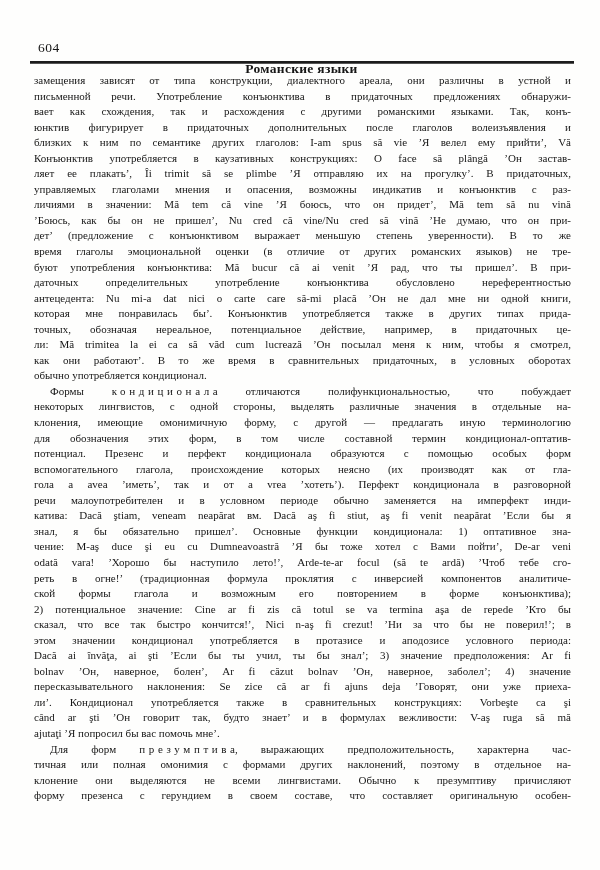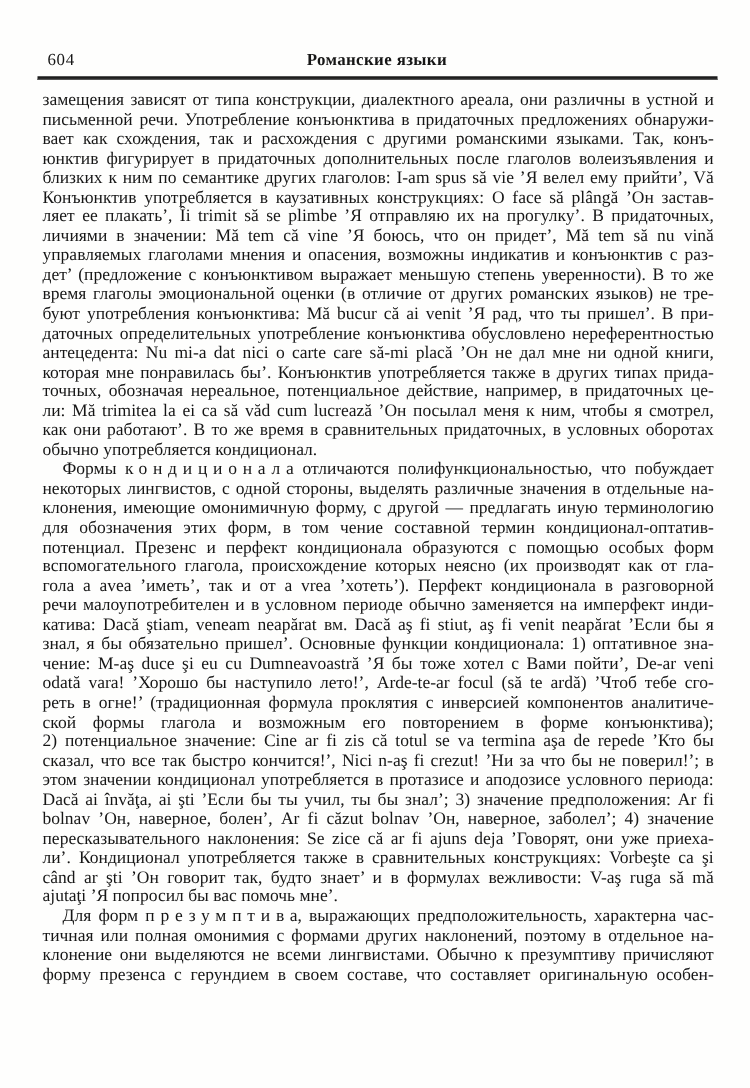--- a/index.html
+++ b/index.html
@@ -22,33 +22,34 @@
     font-size: 13.5px;
   }
   .page-number {
     position: absolute; left: 8px; top: 0;
     font-size: 13.5px; letter-spacing: 0.5px;
   }
   .running-title {
     text-align: center;
     font-weight: bold;
     letter-spacing: 0.3px;
+    margin-top: 21px;
   }
   .head-rule {
     position: absolute;
     top: 61px; left: 30px; right: 26px;
     height: 2px;
     background: #1c1c1c;
     border-bottom: 1px solid #555;
   }
   .text-block {
     position: absolute;
     top: 73px; left: 34px;
     width: 537px;
-    font-size: 14px;
+    font-size: 11px;
     line-height: 15.55px;
   }
   .para { margin: 0; }
   .line {
     text-align: justify;
     text-align-last: justify;
     height: 15.55px;
     overflow: visible;
   }
   .line.lastline { text-align-last: left; }
@@ -68,38 +69,39 @@
   <div class="head-rule"></div>
   <div class="text-block">
       <div class="para">
         <div class="line"><span class="rm">замещения зависят от типа конструкции, диалектного ареала, они различны в устной и</span></div>
         <div class="line"><span class="rm">письменной речи. Употребление конъюнктива в придаточных предложениях обнаружи-</span></div>
         <div class="line"><span class="rm">вает как схождения, так и расхождения с другими романскими языками. Так, конъ-</span></div>
         <div class="line"><span class="rm">юнктив фигурирует в придаточных дополнительных после глаголов волеизъявления и</span></div>
         <div class="line"><span class="rm">близких к ним по семантике других глаголов: </span><span class="it">I-am spus să vie</span><span class="rm"> ’Я велел ему прийти’, </span><span class="it">Vă</span></div>
         <div class="line"><span class="rm">Конъюнктив употребляется в каузативных конструкциях: </span><span class="it">O face să plângă</span><span class="rm"> ’Он застав-</span></div>
         <div class="line"><span class="rm">ляет ее плакать’, </span><span class="it">Îi trimit să se plimbe</span><span class="rm"> ’Я отправляю их на прогулку’. В придаточных,</span></div>
+        <div class="line"><span class="rm">управляемых глаголами мнения и опасения, возможны индикатив и конъюнктив с раз-</span></div>
         <div class="line"><span class="rm">личиями в значении: </span><span class="it">Mă tem că vine</span><span class="rm"> ’Я боюсь, что он придет’, </span><span class="it">Mă tem să nu vină</span></div>
-        <div class="line"><span class="rm">управляемых глаголами мнения и опасения, возможны индикатив и конъюнктив с раз-</span></div>
+        <div class="line"><span class="rm">’Боюсь, как бы он не пришел’, </span><span class="it">Nu cred că vine/Nu cred să vină</span><span class="rm"> ’Не думаю, что он при-</span></div>
         <div class="line"><span class="rm">дет’ (предложение с конъюнктивом выражает меньшую степень уверенности). В то же</span></div>
         <div class="line"><span class="rm">время глаголы эмоциональной оценки (в отличие от других романских языков) не тре-</span></div>
         <div class="line"><span class="rm">буют употребления конъюнктива: </span><span class="it">Mă bucur că ai venit</span><span class="rm"> ’Я рад, что ты пришел’. В при-</span></div>
         <div class="line"><span class="rm">даточных определительных употребление конъюнктива обусловлено нереферентностью</span></div>
         <div class="line"><span class="rm">антецедента: </span><span class="it">Nu mi-a dat nici o carte care să-mi placă</span><span class="rm"> ’Он не дал мне ни одной книги,</span></div>
         <div class="line"><span class="rm">которая мне понравилась бы’. Конъюнктив употребляется также в других типах прида-</span></div>
         <div class="line"><span class="rm">точных, обозначая нереальное, потенциальное действие, например, в придаточных це-</span></div>
         <div class="line"><span class="rm">ли: </span><span class="it">Mă trimitea la ei ca să văd cum lucrează</span><span class="rm"> ’Он посылал меня к ним, чтобы я смотрел,</span></div>
         <div class="line"><span class="rm">как они работают’. В то же время в сравнительных придаточных, в условных оборотах</span></div>
         <div class="line lastline"><span class="rm">обычно употребляется кондиционал.</span></div>
       </div>
       <div class="para">
         <div class="line indent"><span class="rm">Формы </span><span class="sp">кондиционала</span><span class="rm"> отличаются полифункциональностью, что побуждает</span></div>
         <div class="line"><span class="rm">некоторых лингвистов, с одной стороны, выделять различные значения в отдельные на-</span></div>
         <div class="line"><span class="rm">клонения, имеющие омонимичную форму, с другой — предлагать иную терминологию</span></div>
-        <div class="line"><span class="rm">для обозначения этих форм, в том чение составной термин кондиционал-оптатив-</span></div>
+        <div class="line"><span class="rm">для обозначения этих форм, в том числе составной термин кондиционал-оптатив-</span></div>
         <div class="line"><span class="rm">потенциал. Презенс и перфект кондиционала образуются с помощью особых форм</span></div>
         <div class="line"><span class="rm">вспомогательного глагола, происхождение которых неясно (их производят как от гла-</span></div>
         <div class="line"><span class="rm">гола </span><span class="it">a avea</span><span class="rm"> ’иметь’, так и от </span><span class="it">a vrea</span><span class="rm"> ’хотеть’). Перфект кондиционала в разговорной</span></div>
         <div class="line"><span class="rm">речи малоупотребителен и в условном периоде обычно заменяется на имперфект инди-</span></div>
         <div class="line"><span class="rm">катива: </span><span class="it">Dacă ştiam, veneam neapărat</span><span class="rm"> вм. </span><span class="it">Dacă aş fi stiut, aş fi venit neapărat</span><span class="rm"> ’Если бы я</span></div>
         <div class="line"><span class="rm">знал, я бы обязательно пришел’. Основные функции кондиционала: 1) оптативное зна-</span></div>
         <div class="line"><span class="rm">чение: </span><span class="it">M-aş duce şi eu cu Dumneavoastră</span><span class="rm"> ’Я бы тоже хотел с Вами пойти’, </span><span class="it">De-ar veni</span></div>
         <div class="line"><span class="it">odată vara!</span><span class="rm"> ’Хорошо бы наступило лето!’, </span><span class="it">Arde-te-ar focul (să te ardă)</span><span class="rm"> ’Чтоб тебе сго-</span></div>
         <div class="line"><span class="rm">реть в огне!’ (традиционная формула проклятия с инверсией компонентов аналитиче-</span></div>
         <div class="line"><span class="rm">ской формы глагола и возможным его повторением в форме конъюнктива);</span></div>

